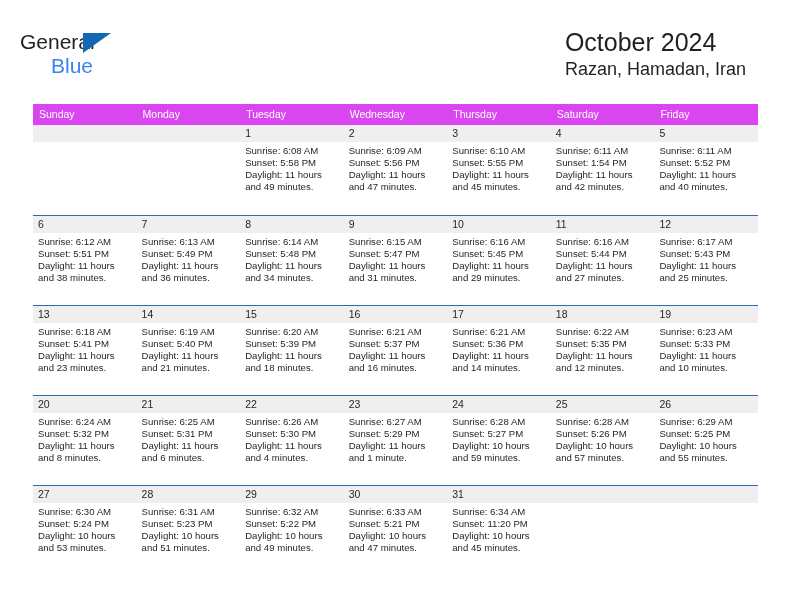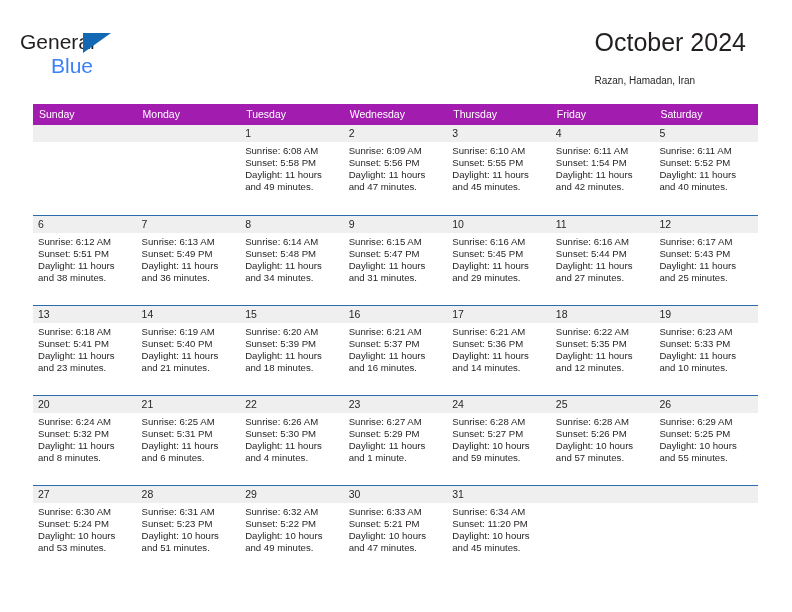--- a/index.html
+++ b/index.html
@@ -76,39 +76,39 @@
   }
   .cal-title {
     font-size: 25px;
     color: #231f20;
     line-height: 32px;
     white-space: nowrap;
     font-weight: normal;
     margin: 0;
   }
   .cal-subtitle {
-    font-size: 10px;
+    font-size: 18px;
     color: #231f20;
     line-height: 20px;
-    margin-top: 13px;
+    margin-top: 1px;
     white-space: nowrap;
   }
 
   
   .calendar {
     position: absolute;
     left: 33px;
     top: 104px;
     width: 725px;
   }
 
   .dow-row {
     display: flex;
     width: 725px;
-    background: #a21caf;
+    background: #d946ef;
     height: 21px;
   }
   .dow {
     flex: 0 0 103.57px;
     width: 103.57px;
     box-sizing: border-box;
     color: #ffffff;
     font-size: 10.5px;
     line-height: 21px;
     padding-left: 6px;
@@ -177,22 +177,22 @@
 
   </div>
 
   <div class="calendar">
     <div class="dow-row" id="dow-row">
         <div class="dow">Sunday</div>
         <div class="dow">Monday</div>
         <div class="dow">Tuesday</div>
         <div class="dow">Wednesday</div>
         <div class="dow">Thursday</div>
+        <div class="dow">Saturday</div>
         <div class="dow">Friday</div>
-        <div class="dow">Saturday</div>
       </div>
     <div id="weeks-container">
         <div class="week-row">
           <div class="day-cell empty">
             <div class="daynum-band"></div>
           </div>
           <div class="day-cell empty">
             <div class="daynum-band"></div>
           </div>
           <div class="day-cell">

